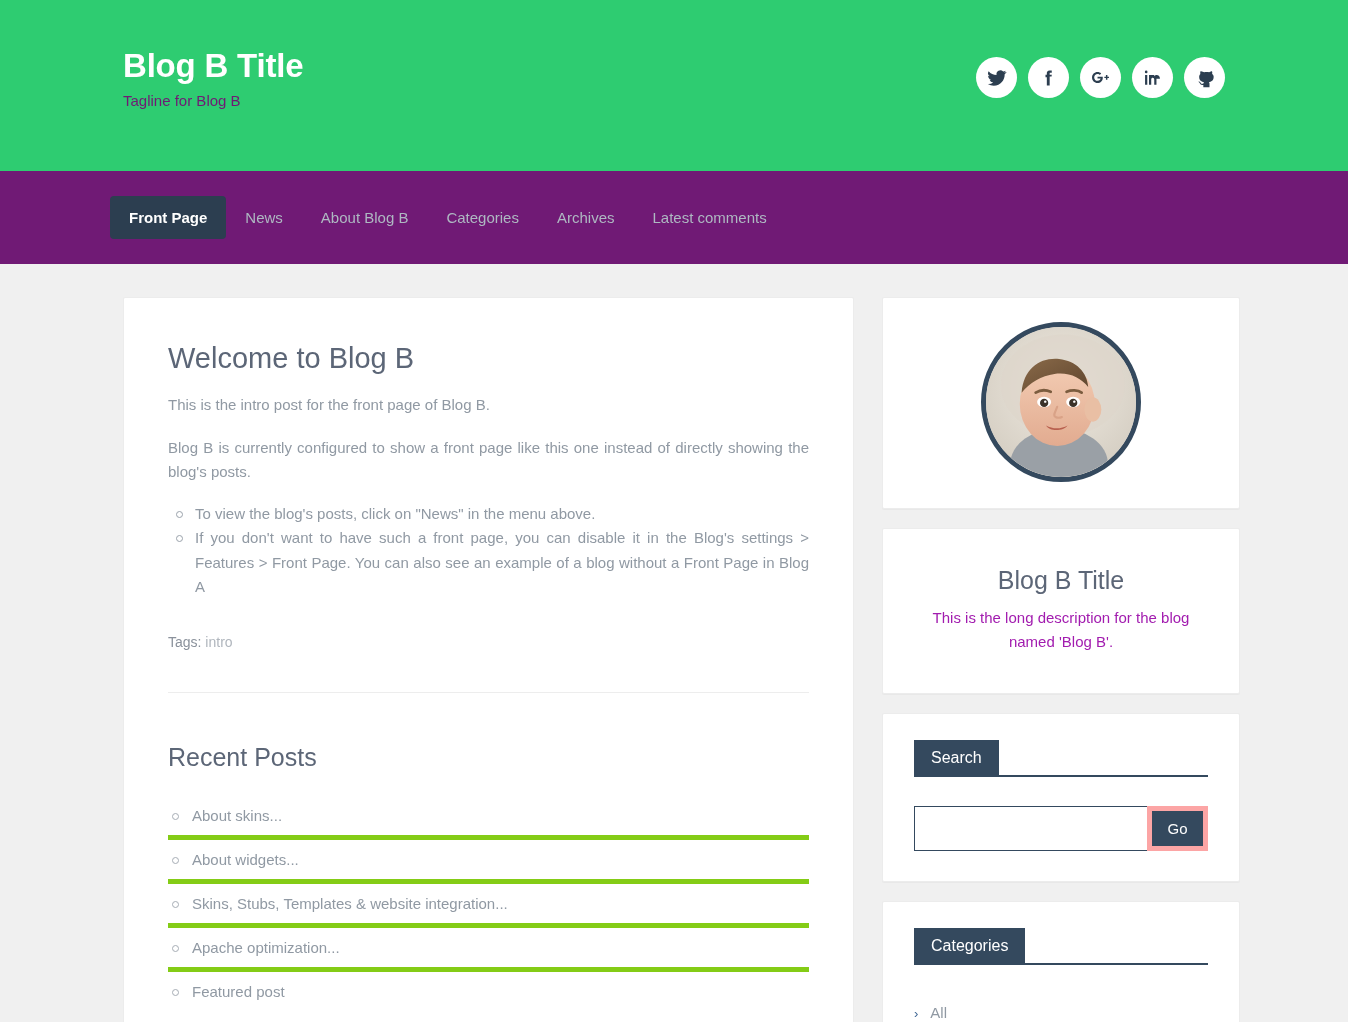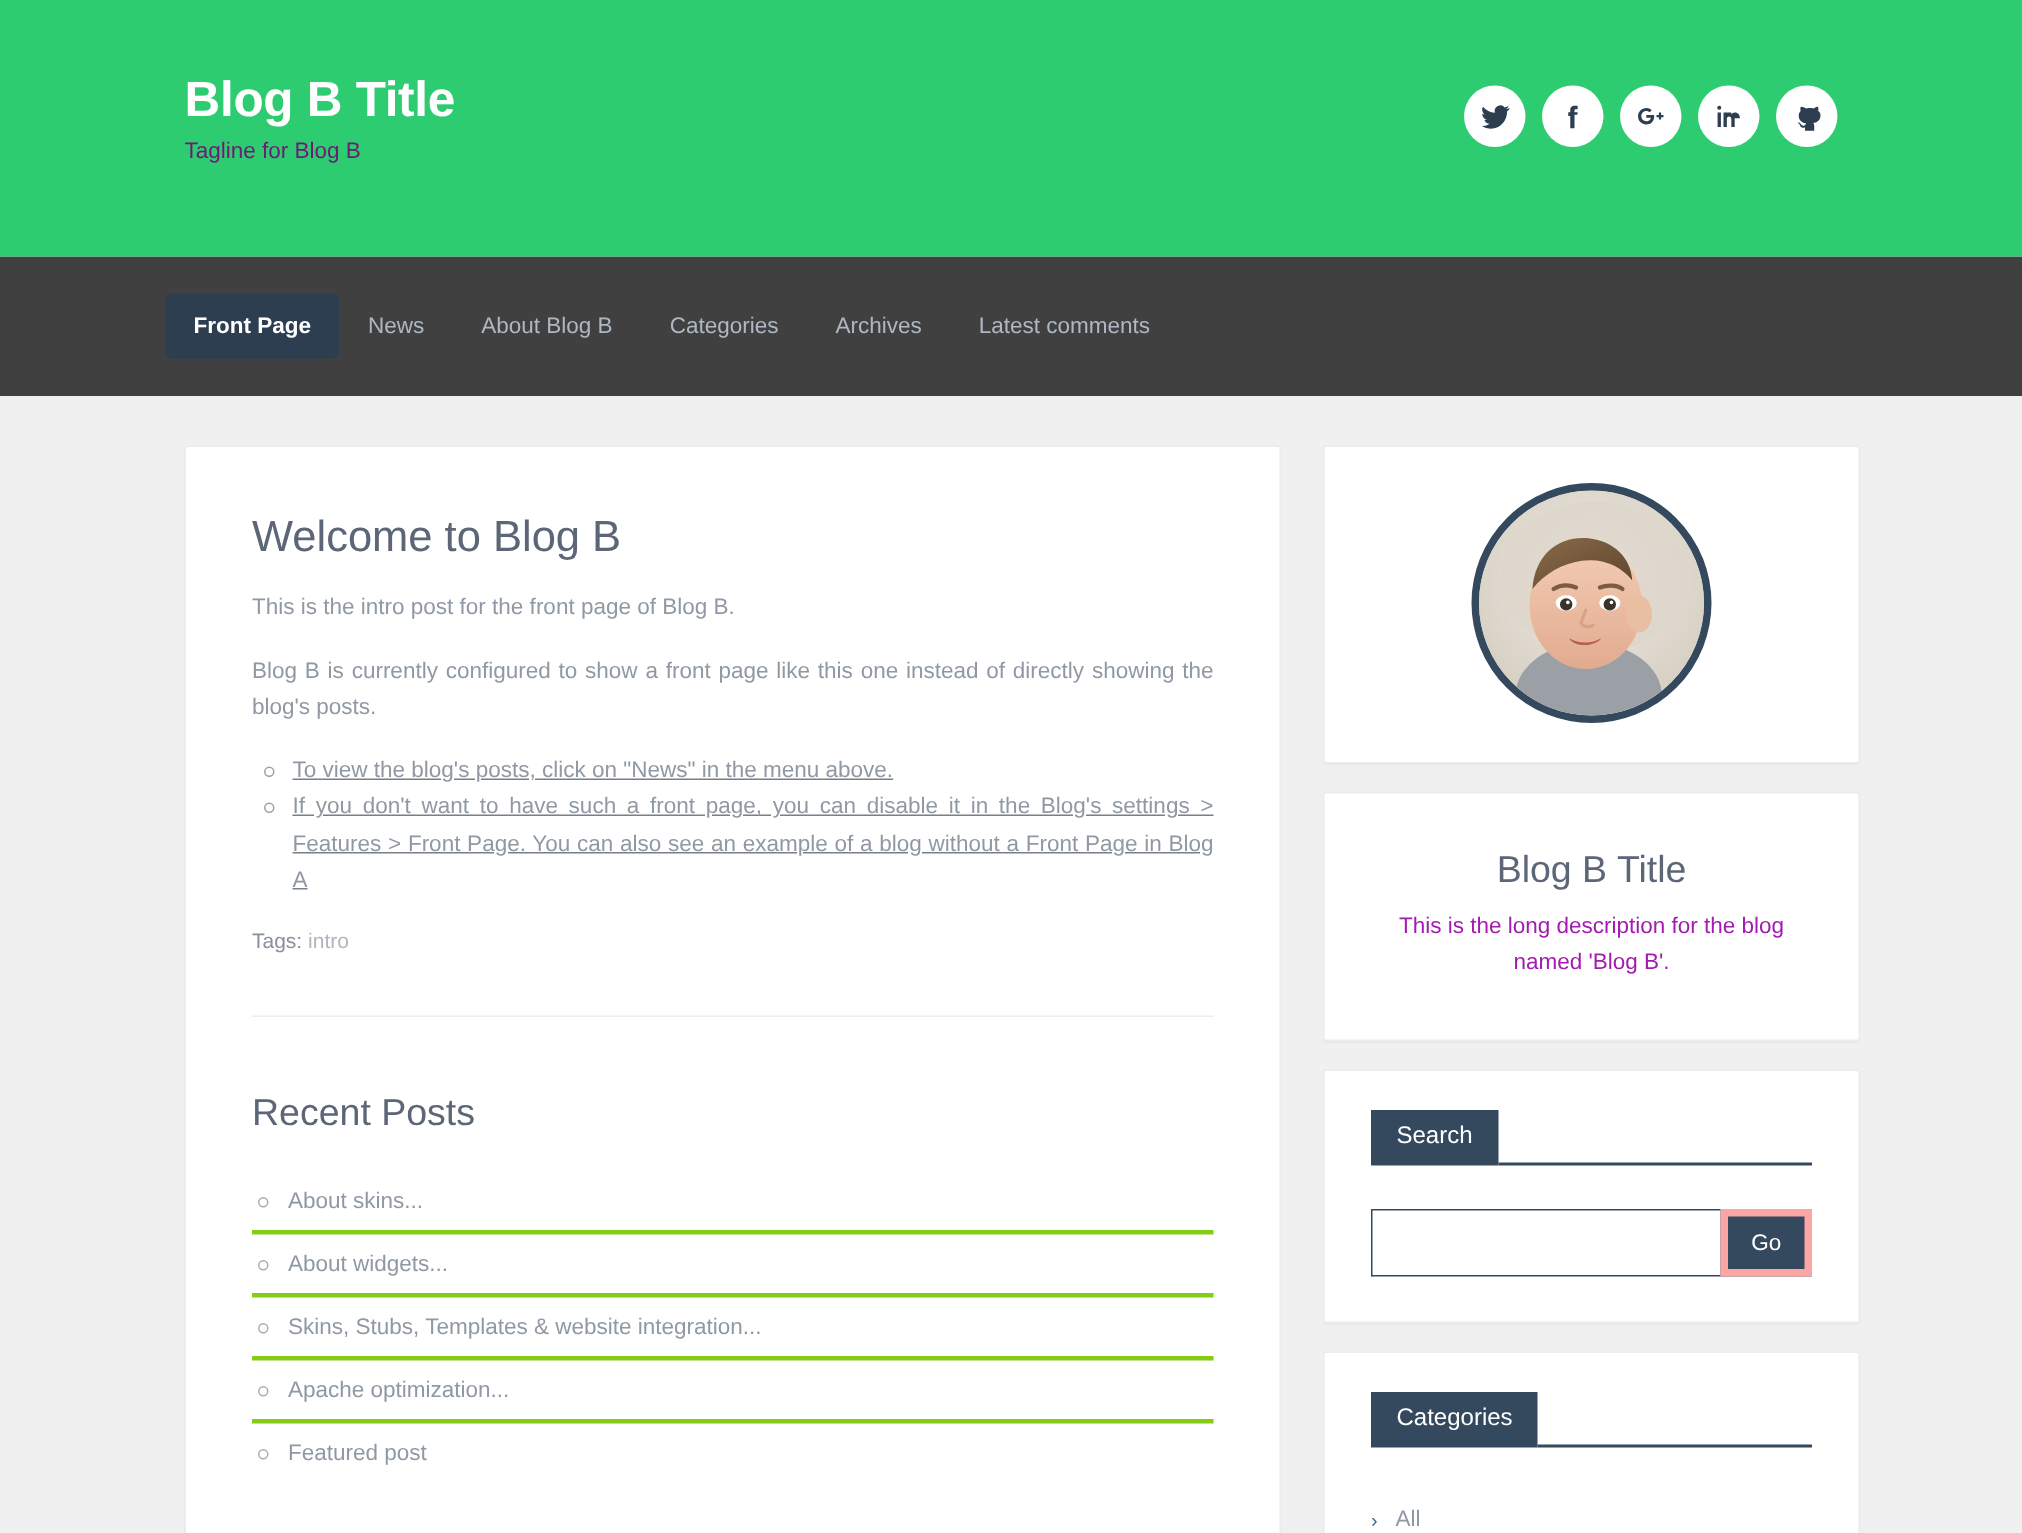--- a/index.html
+++ b/index.html
@@ -62,21 +62,21 @@
     display: flex;
     align-items: center;
     justify-content: center;
     text-decoration: none;
     color: #2c3e50;
   }
   .social-link svg { display: block; }
 
   
   .main-nav {
-    background: #404040;
+    background: #701a75;
     height: 93px;
   }
   .nav-inner {
     width: 1348px;
     padding: 0 110px;
     height: 100%;
     display: flex;
     align-items: center;
   }
   .nav-list {
@@ -130,22 +130,21 @@
   }
   .post-para {
     font-size: 15px;
     line-height: 1.62;
     color: #9099a3;
     text-align: justify;
     margin-bottom: 18px;
   }
   .post-list {
     list-style: none;
-    margin: 0 0 20px 0;
-    text-decoration: underline;
+    margin: 0 0 35px 0;
   }
   .post-list li {
     position: relative;
     padding-left: 27px;
     font-size: 15px;
     line-height: 1.62;
     color: #9099a3;
     text-align: justify;
   }
   .post-list li::before {
@@ -175,21 +174,21 @@
   .content-widget-title {
     font-size: 25px;
     font-weight: normal;
     color: #5c6677;
     margin-bottom: 24px;
   }
   .linked-list { list-style: none; }
   .linked-list li {
     position: relative;
     padding: 0 0 0 24px;
-    border-bottom: 3px solid #84cc16;
+    border-bottom: 5px solid #84cc16;
     line-height: 39px;
     font-size: 15px;
   }
   .linked-list li:last-child { border-bottom: 0; }
   .linked-list li::before {
     content: "";
     position: absolute;
     left: 4px;
     top: 17px;
     width: 5px;

